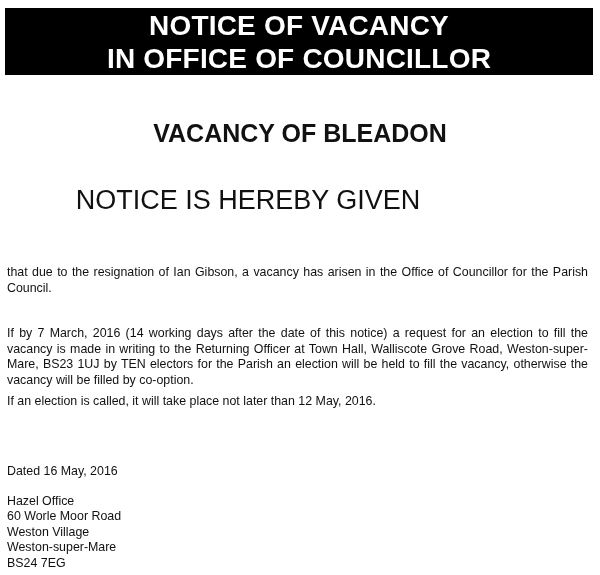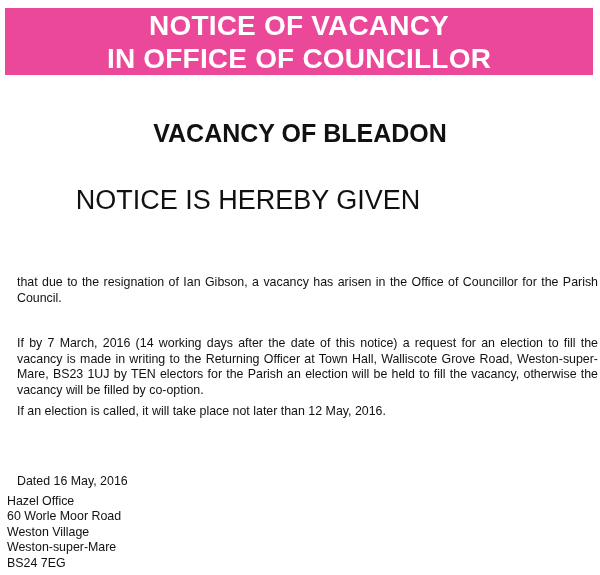--- a/index.html
+++ b/index.html
@@ -14,21 +14,21 @@
       overflow: hidden;
       font-family: "Liberation Sans", sans-serif;
       color: #111111;
     }
     .banner {
       position: absolute;
       left: 5px;
       top: 8px;
       width: 588px;
       height: 67px;
-      background: #ec4899;
+      background: #000000;
       color: #ffffff;
       text-align: center;
       font-weight: bold;
       font-size: 28px;
       line-height: 33px;
       padding-top: 1px;
       box-sizing: border-box;
     }
     .banner .line {
       display: block;
@@ -56,21 +56,21 @@
       line-height: 34px;
       color: #111111;
     }
     .para {
       position: absolute;
       left: 7px;
       width: 581px;
       font-size: 12.4px;
       line-height: 15.5px;
       text-align: justify;
-      margin: 10px;
+      margin: 0;
       color: #111111;
     }
     .p1 { top: 265px; }
     .p2 { top: 326px; }
     .p3 { top: 394px; }
     .dated { top: 464px; }
     .signature {
       position: absolute;
       left: 7px;
       top: 494px;

